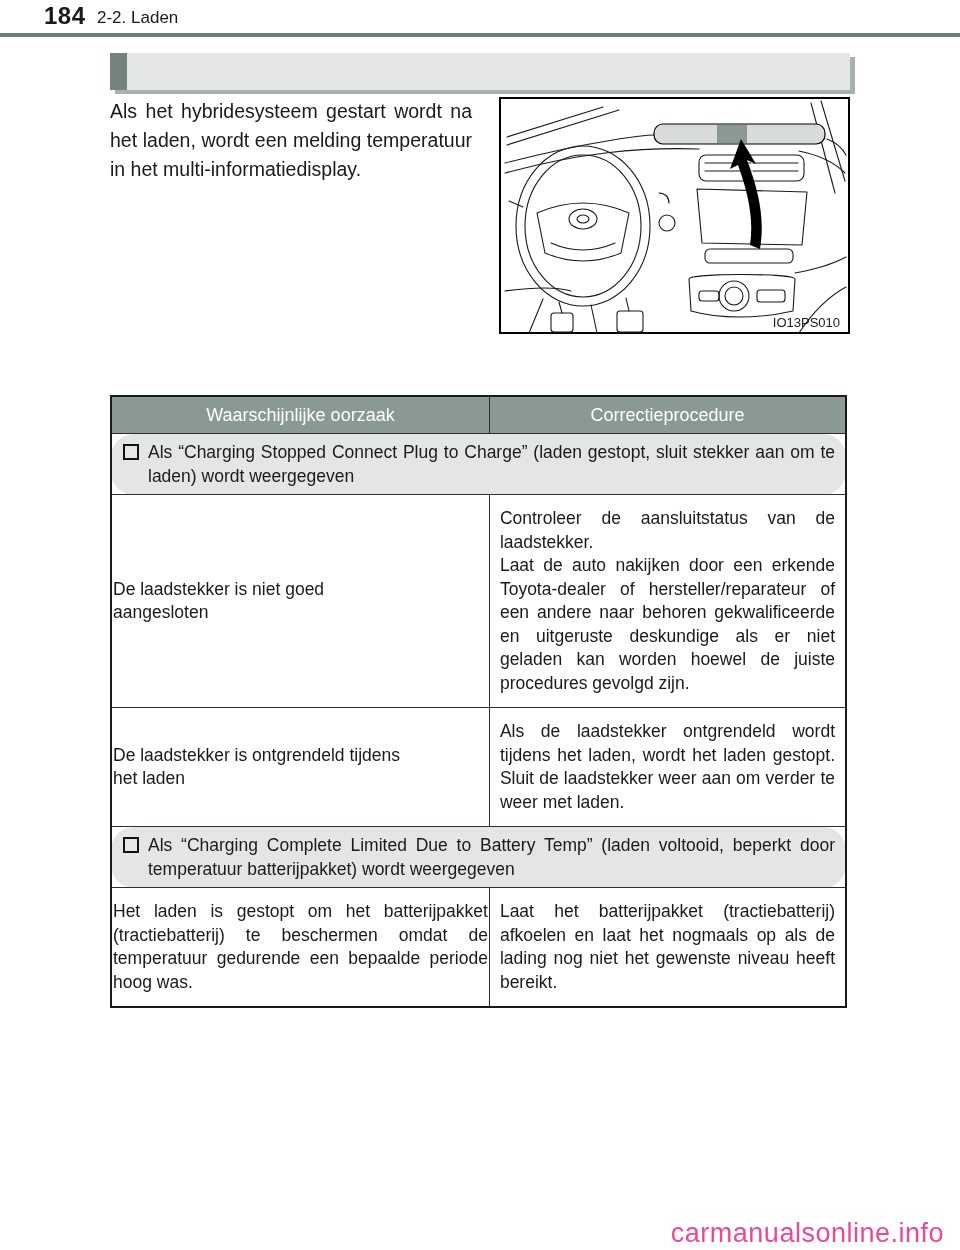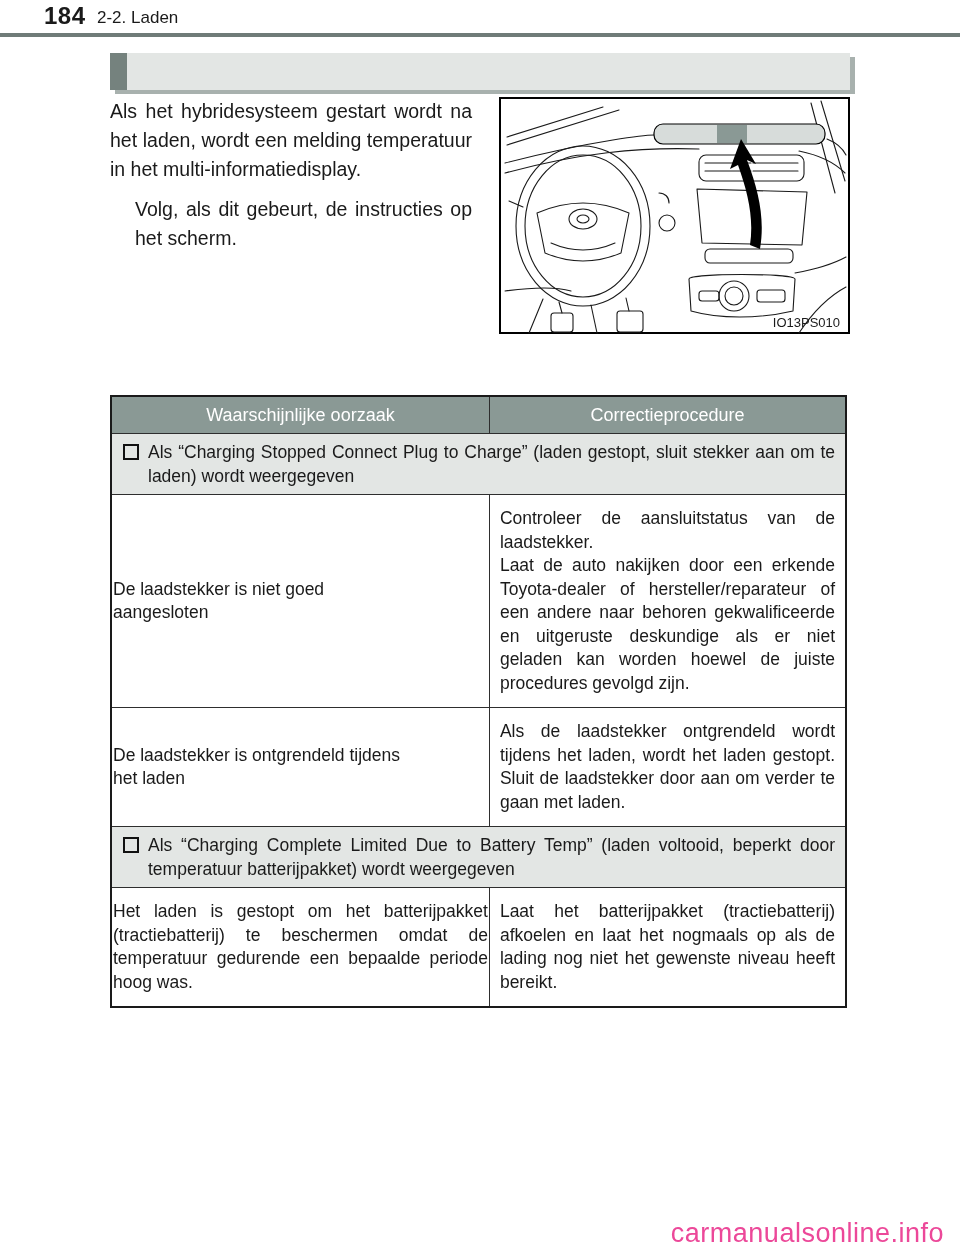--- a/index.html
+++ b/index.html
@@ -26,21 +26,21 @@
   .para{margin:0;font-size:19.5px;line-height:29px;text-align:justify;}
   .para.sub{margin-top:11px;margin-left:25px;}
   .figure{flex:0 0 351px;height:283px;}
   .figure svg{display:block;}
   
   table.info-table{border-collapse:collapse;width:737px;margin-top:15px;border:2px solid #1a1a1a;}
   .info-table th,.info-table td{border:1px solid #2e2e2e;}
   .info-table th{
     background:#8a9995;color:#ffffff;font-weight:normal;font-size:18px;height:34px;text-align:center;
   }
-  td.cond{background:#e3e6e4;padding:6px 10px 6px 8px;}
+  td.cond{background:#e3e6e4;padding:6px 10px 6px 8px;border-radius:23px;}
   .cb-line{display:flex;}
   .cb{flex:0 0 auto;width:12px;height:12px;border:2px solid #111;margin:4px 9px 0 3px;background:transparent;}
   .cb-text{flex:1;font-size:17.5px;line-height:24px;text-align:justify;}
   td.cause{padding:6px 1px;vertical-align:middle;font-size:17.5px;line-height:23.5px;background:#fff;}
   td.cause .narrow{width:300px;}
   td.cause.just{text-align:justify;}
   td.proc{padding:12px 10px;vertical-align:middle;font-size:17.5px;line-height:23.5px;text-align:justify;background:#fff;}
   td.proc div{margin:0;}
   tr.r-a{height:212px;} tr.r-b{height:104px;} tr.r-c{height:114px;margin-top:32px;}
   tr.cond-a{height:56px;} tr.cond-b{height:53px;}
@@ -57,21 +57,20 @@
 
 <div class="content">
 
   <div class="section-heading">
     <span class="heading-square"></span>
   </div>
 
   <div class="intro-row">
     <div class="intro-col">
       <p class="para">Als het hybridesysteem gestart wordt na het laden, wordt een melding temperatuur in het multi-informatiedisplay.</p>
-      <p class="para sub">Volg, als dit gebeurt, de instructies op het scherm.</p>
     </div>
     <div class="figure">
       <svg width="351" height="237" viewBox="0 0 351 237" xmlns="http://www.w3.org/2000/svg">
         <rect x="1" y="1" width="349" height="235" fill="#ffffff" stroke="#000" stroke-width="2"></rect>
 
         <path class="ln" d="M8 40 L104 10"></path>
         <path class="ln" d="M8 48 L120 13"></path>
         <path class="ln" d="M312 6 L336 96"></path>
         <path class="ln" d="M322 4 L346 84"></path>
 
@@ -152,21 +151,21 @@
         <td class="proc">
           <div>Controleer de aansluitstatus van de laadstekker.</div>
           <div>Laat de auto nakijken door een erkende Toyota-dealer of hersteller/reparateur of een andere naar beho­ren gekwalificeerde en uitgeruste des­kundige als er niet geladen kan worden hoewel de juiste procedures gevolgd zijn.</div>
         </td>
       </tr>
       <tr class="r-b">
         <td class="cause">
           <div class="narrow">De laadstekker is ontgrendeld tijdens het laden</div>
         </td>
         <td class="proc">
-          <div>Als de laadstekker ontgrendeld wordt tijdens het laden, wordt het laden gestopt. Sluit de laadstekker door aan om verder te gaan met laden.</div>
+          <div>Als de laadstekker ontgrendeld wordt tijdens het laden, wordt het laden gestopt. Sluit de laadstekker weer aan om verder te weer met laden.</div>
         </td>
       </tr>
       <tr class="cond-b">
         <td class="cond" colspan="2">
           <div class="cb-line">
             <span class="cb"></span>
             <span class="cb-text">Als “Charging Complete Limited Due to Battery Temp” (laden voltooid, beperkt door temperatuur batterijpakket) wordt weergegeven</span>
           </div>
         </td>
       </tr>

